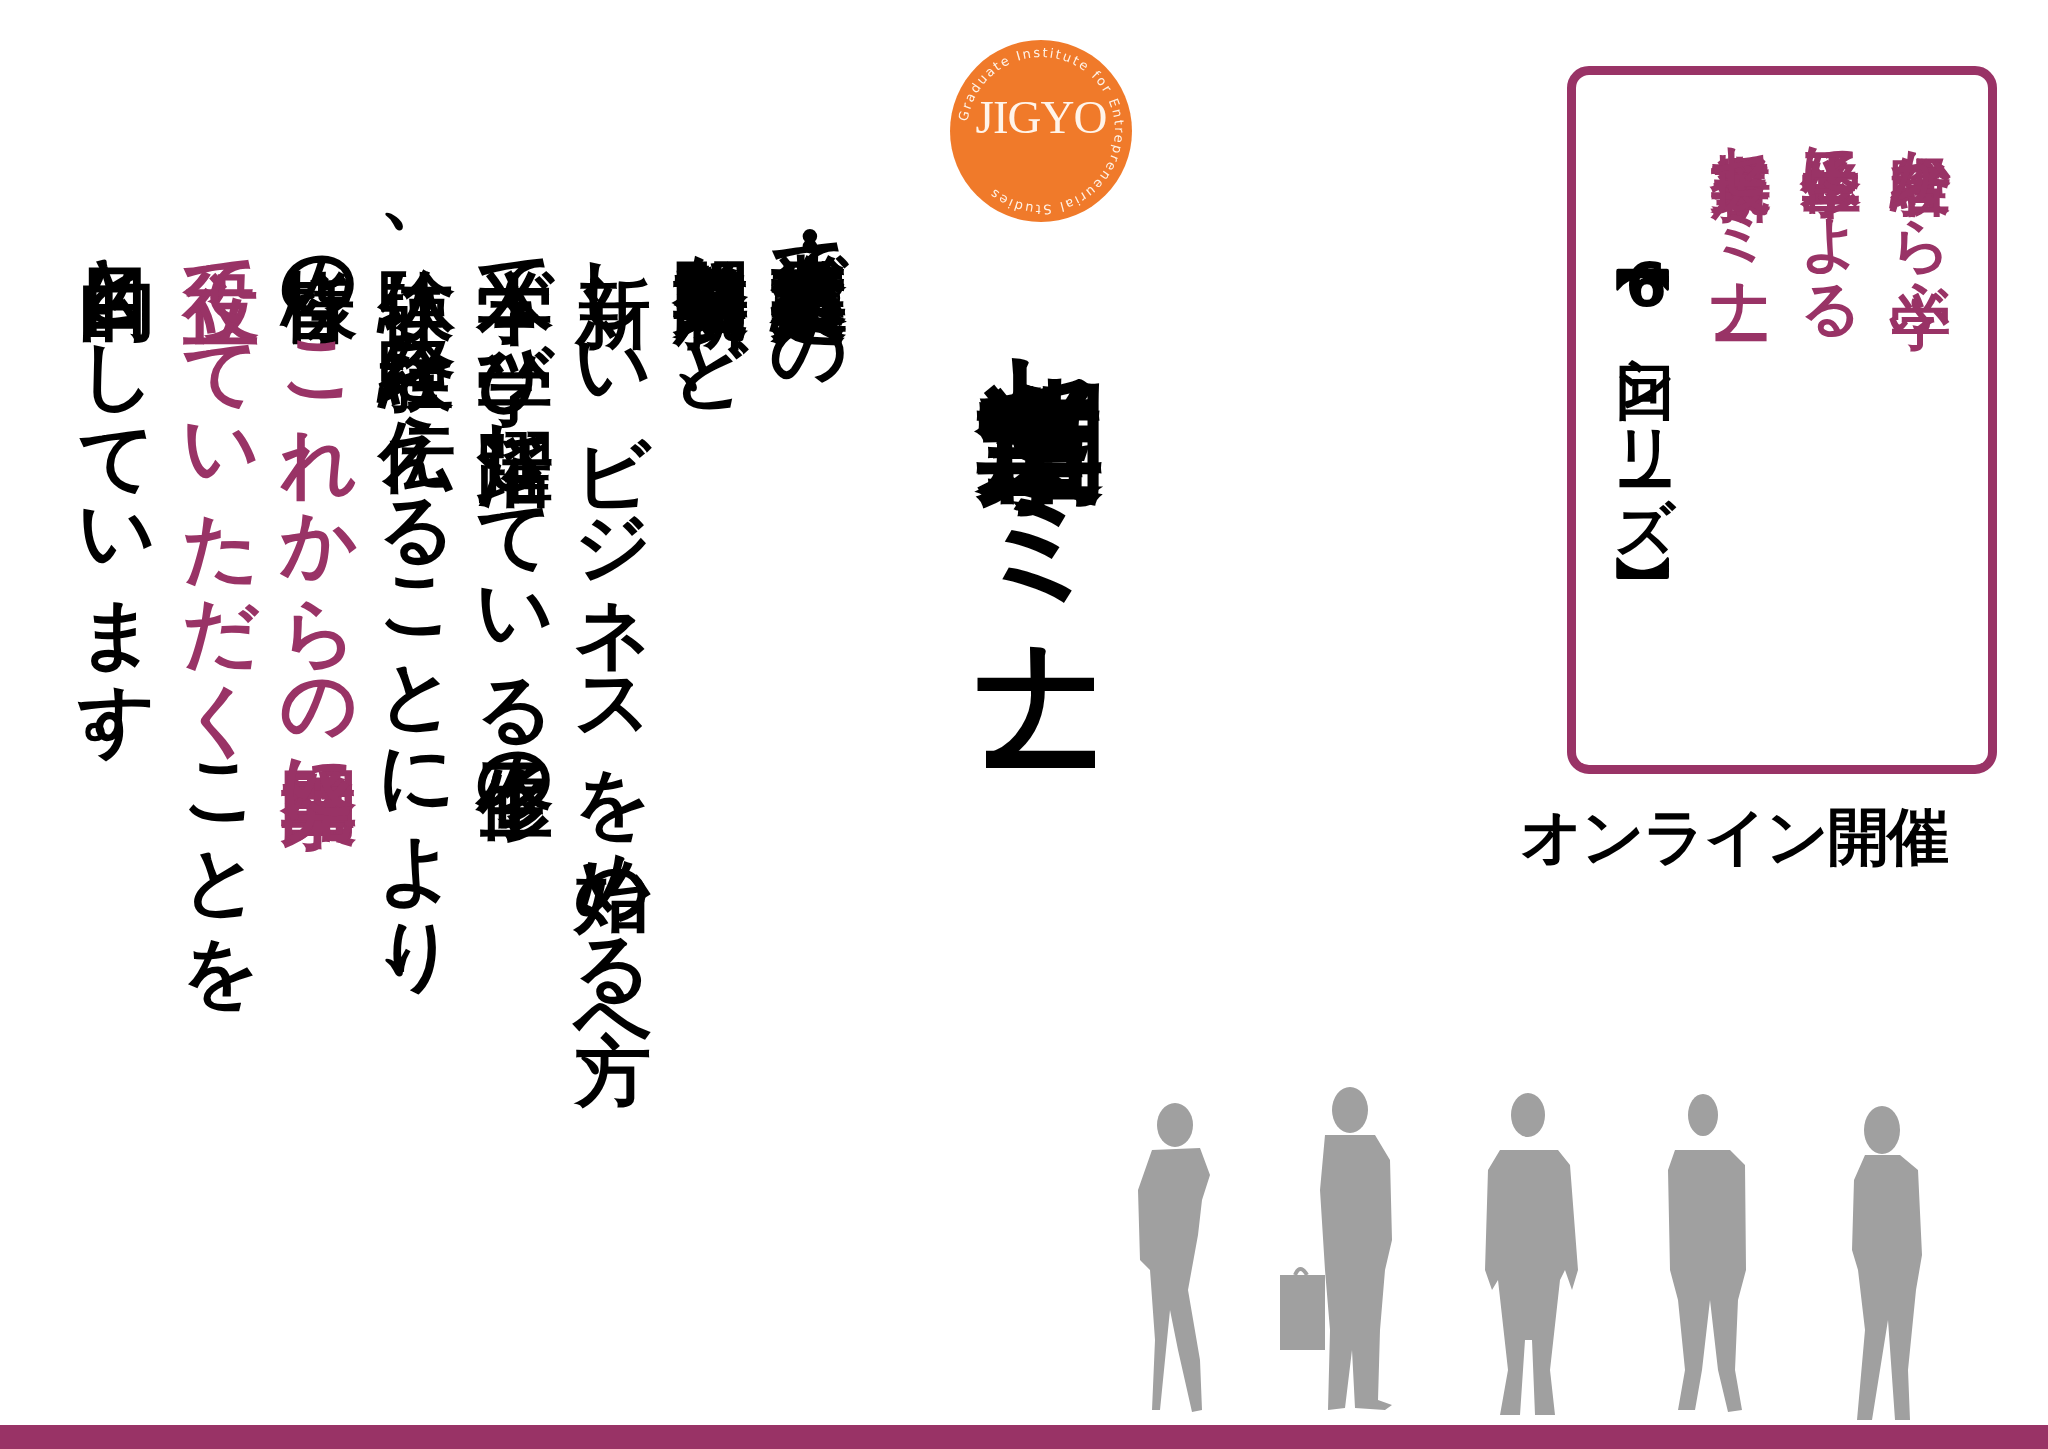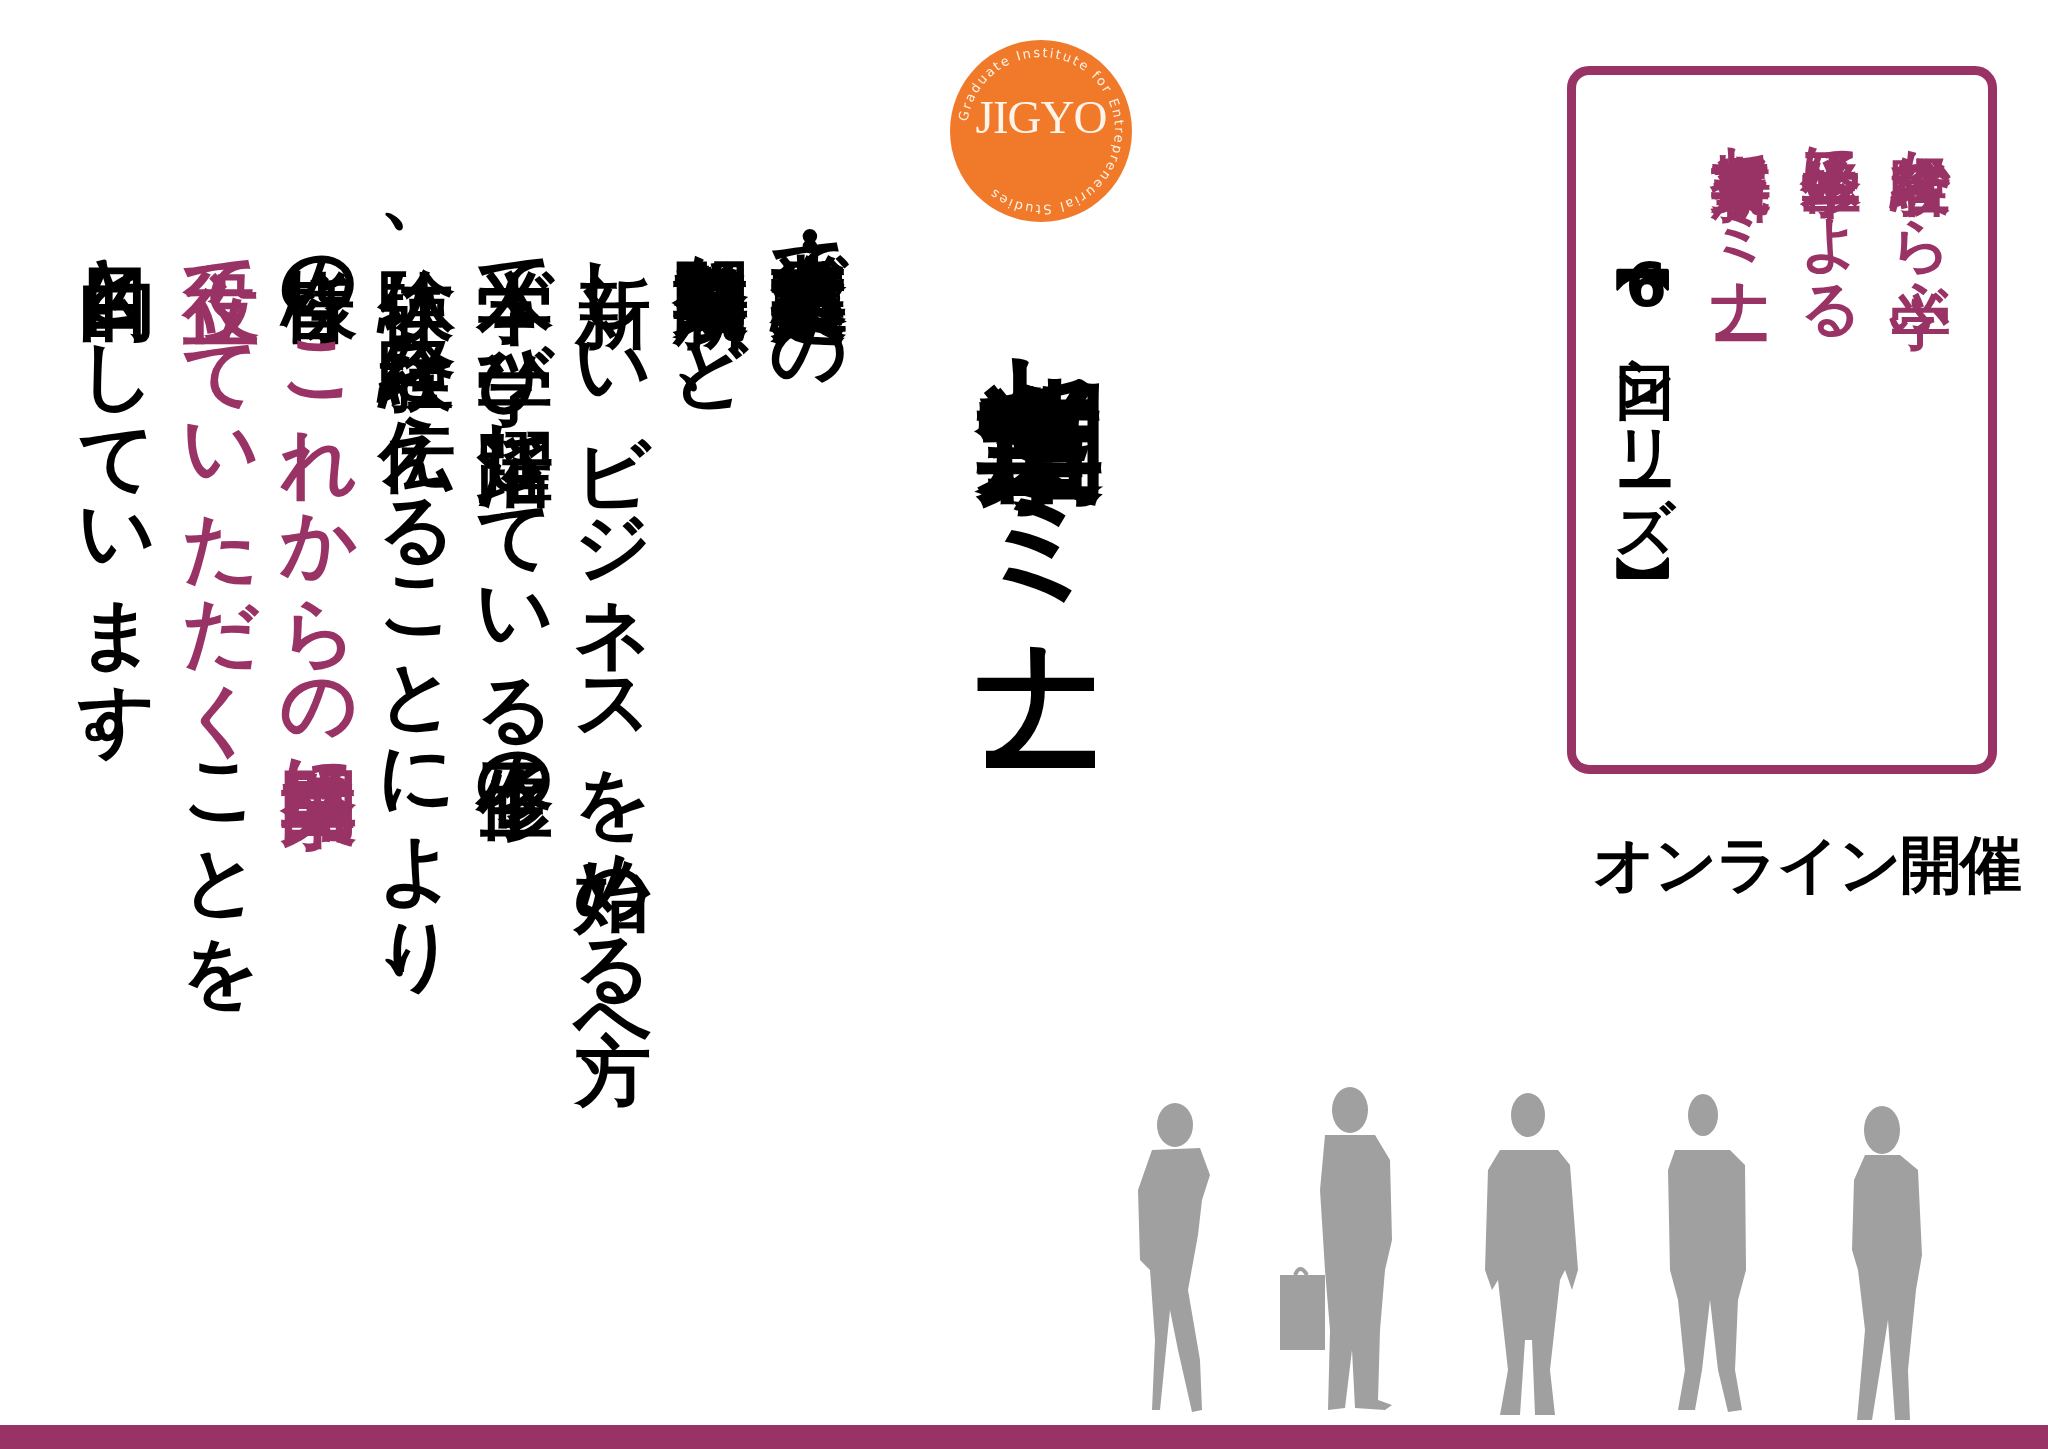--- a/index.html
+++ b/index.html
@@ -35,21 +35,21 @@
 
   
   .series-box {
     position: absolute; left: 1567px; top: 66px; width: 430px; height: 708px;
     border: 9px solid #993366; border-radius: 22px;
   }
   .box-col { font-size: 60px; font-weight: bold; color: #993366; letter-spacing: -1px; }
   .box-col.black { color: #000; }
 
   .online {
-    position: absolute; left: 1520px; top: 828px; width: 500px; text-align: right;
+    position: absolute; left: 1520px; top: 800px; width: 500px; text-align: left;
     font-size: 62px; font-weight: bold; color: #000; line-height: 1.2; letter-spacing: -2px;
   }
 
   .people { position: absolute; left: 1130px; top: 1070px; width: 918px; height: 360px; }
 
   .footer-bar {
     position: absolute; left: 0; top: 1425px; width: 2048px; height: 24px; background: #993366;
   }
 </style>
 </head>

